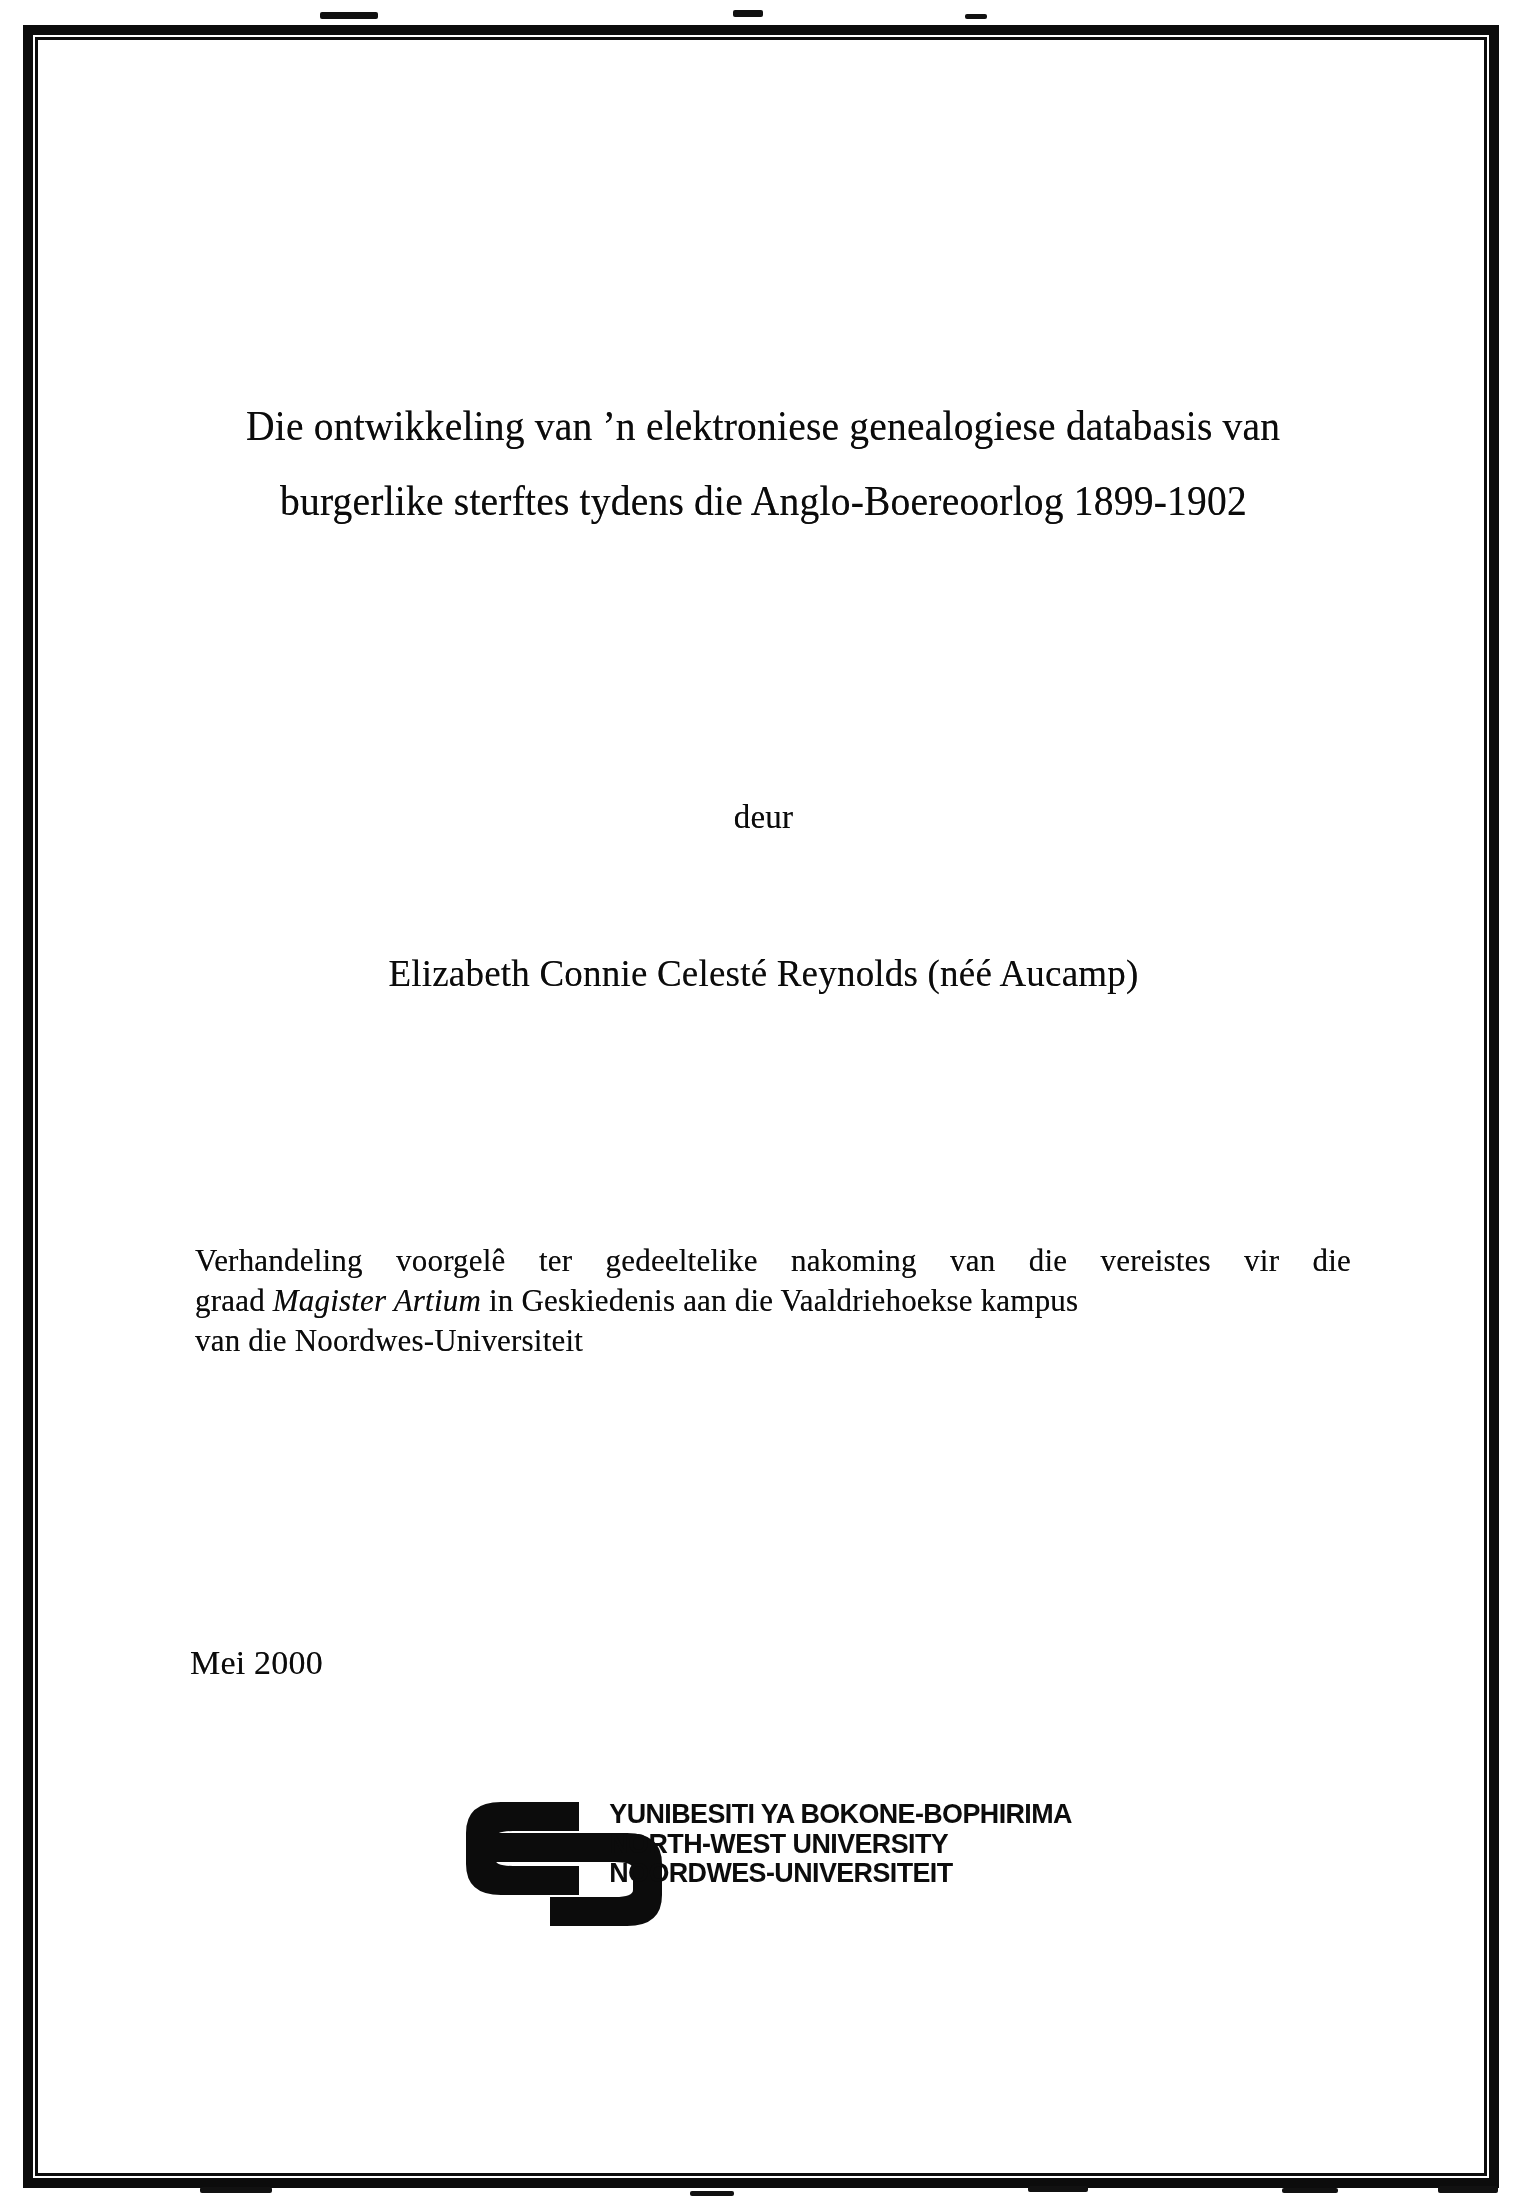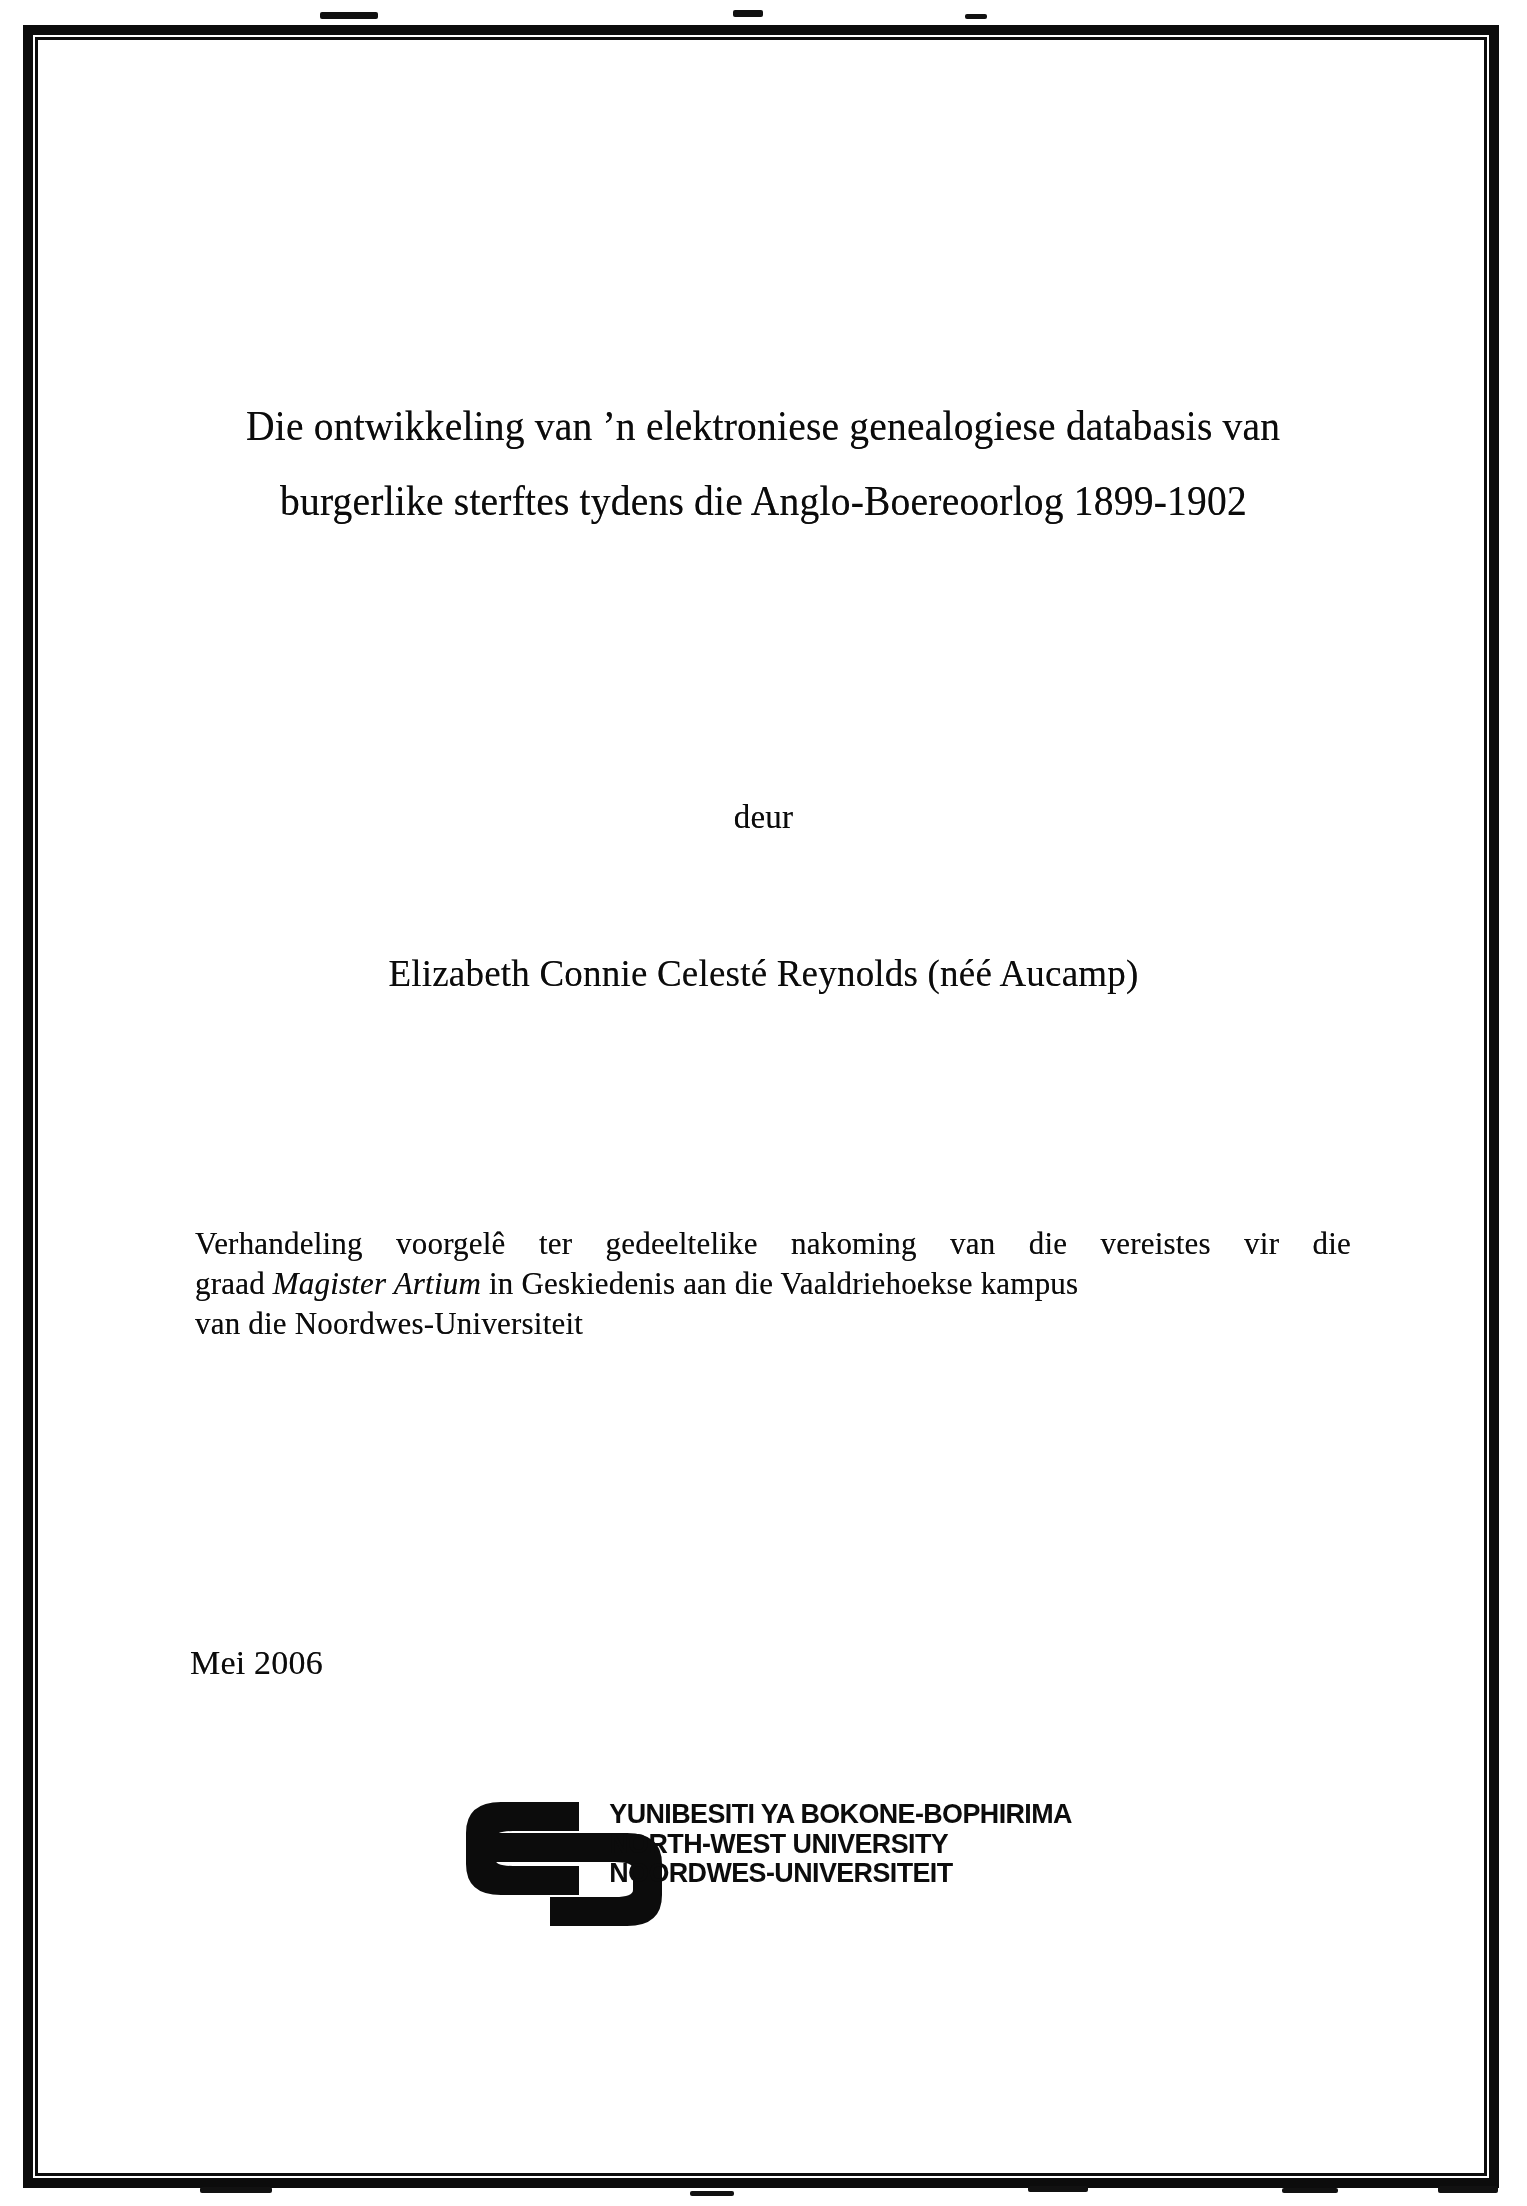--- a/index.html
+++ b/index.html
@@ -43,21 +43,21 @@
 
   .author {
     left: 186px; top: 952px; width: 1155px;
     font-size: 37px; text-align: center; white-space: nowrap;
   }
 
   .statement {
     left: 195px; top: 1224px; width: 1156px;
     font-size: 31px; line-height: 40px;
   }
-  .statement .just { text-align: justify; text-align-last: justify; }
+  .statement .just { text-align: justify; text-align-last: justify; margin-top: 17px; }
   .statement .ital { font-style: italic; }
 
   .supervisor-block {
     left: 190px; top: 1640px; width: 900px;
     font-size: 34px; line-height: 45px;
   }
 
   
   .logo-mark { position: absolute; left: 466px; top: 1800px; }
   .logo-text {
@@ -105,21 +105,21 @@
 
 <div class="txt author">Elizabeth Connie Celesté Reynolds (néé Aucamp)</div>
 
 <div class="txt statement">
   <div class="just">Verhandeling voorgelê ter gedeeltelike nakoming van die vereistes vir die</div>
   <div><span>graad </span><span class="ital">Magister Artium</span><span> in Geskiedenis aan die Vaaldriehoekse kampus</span></div>
   <div>van die Noordwes-Universiteit</div>
 </div>
 
 <div class="txt supervisor-block">
-  <div>Mei 2006</div>
+  <div>Mei 2000</div>
 </div>
 
 <div class="logo-mark">
   <svg width="198" height="128" viewBox="0 0 198 128" xmlns="http://www.w3.org/2000/svg" aria-hidden="true">
 
     <path fill="#0c0c0c" d="M 113 2 L 35 2 Q 0 2 0 33 L 0 64 Q 0 95 35 95 L 113 95 L 113 66 L 47 66 Q 29 66 29 59 L 29 38 Q 29 31 47 31 L 113 31 Z"></path>
 
     <path fill="#0c0c0c" d="M 19 33 L 161 33 Q 196 33 196 64 L 196 95 Q 196 126 161 126 L 84 126 L 84 97 L 149 97 Q 167 97 167 90 L 167 69 Q 167 62 149 62 L 19 62 Z"></path>
   </svg>
 </div>

